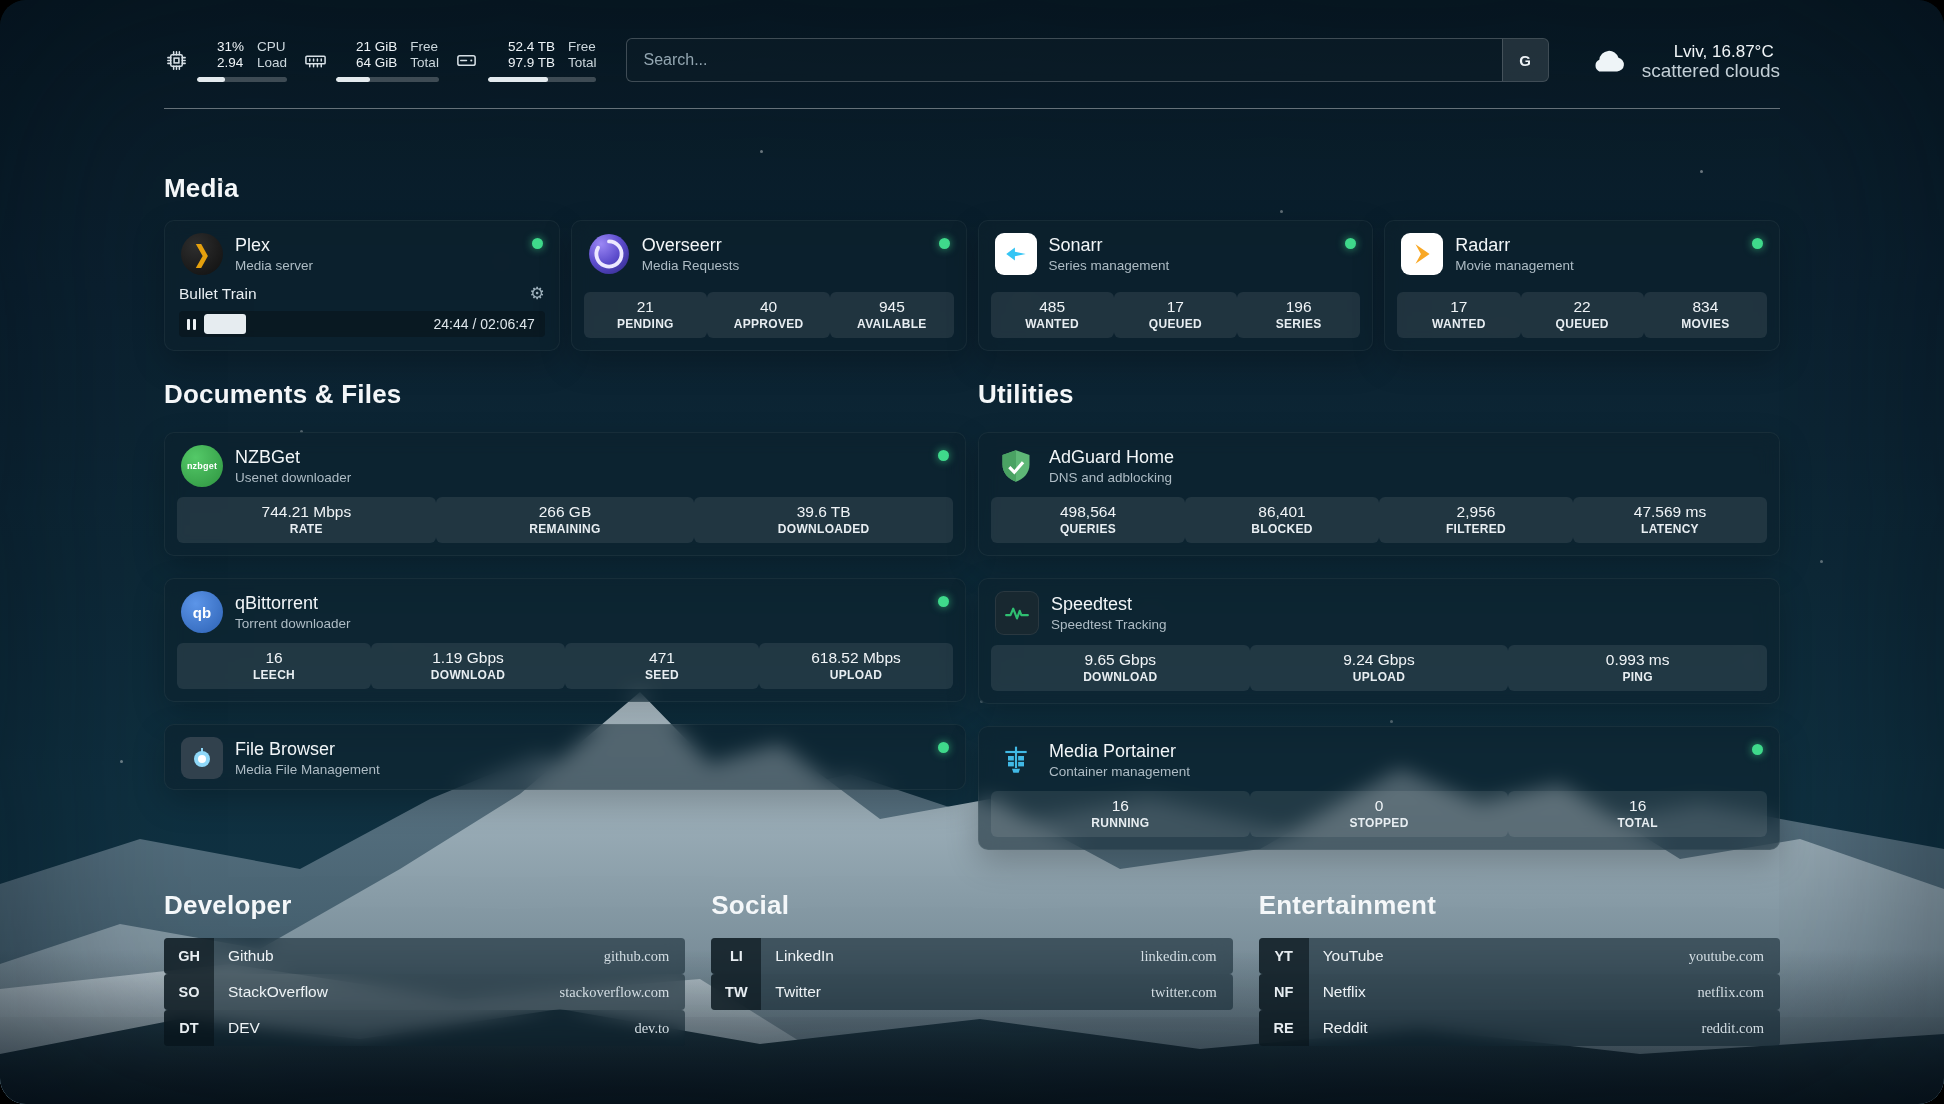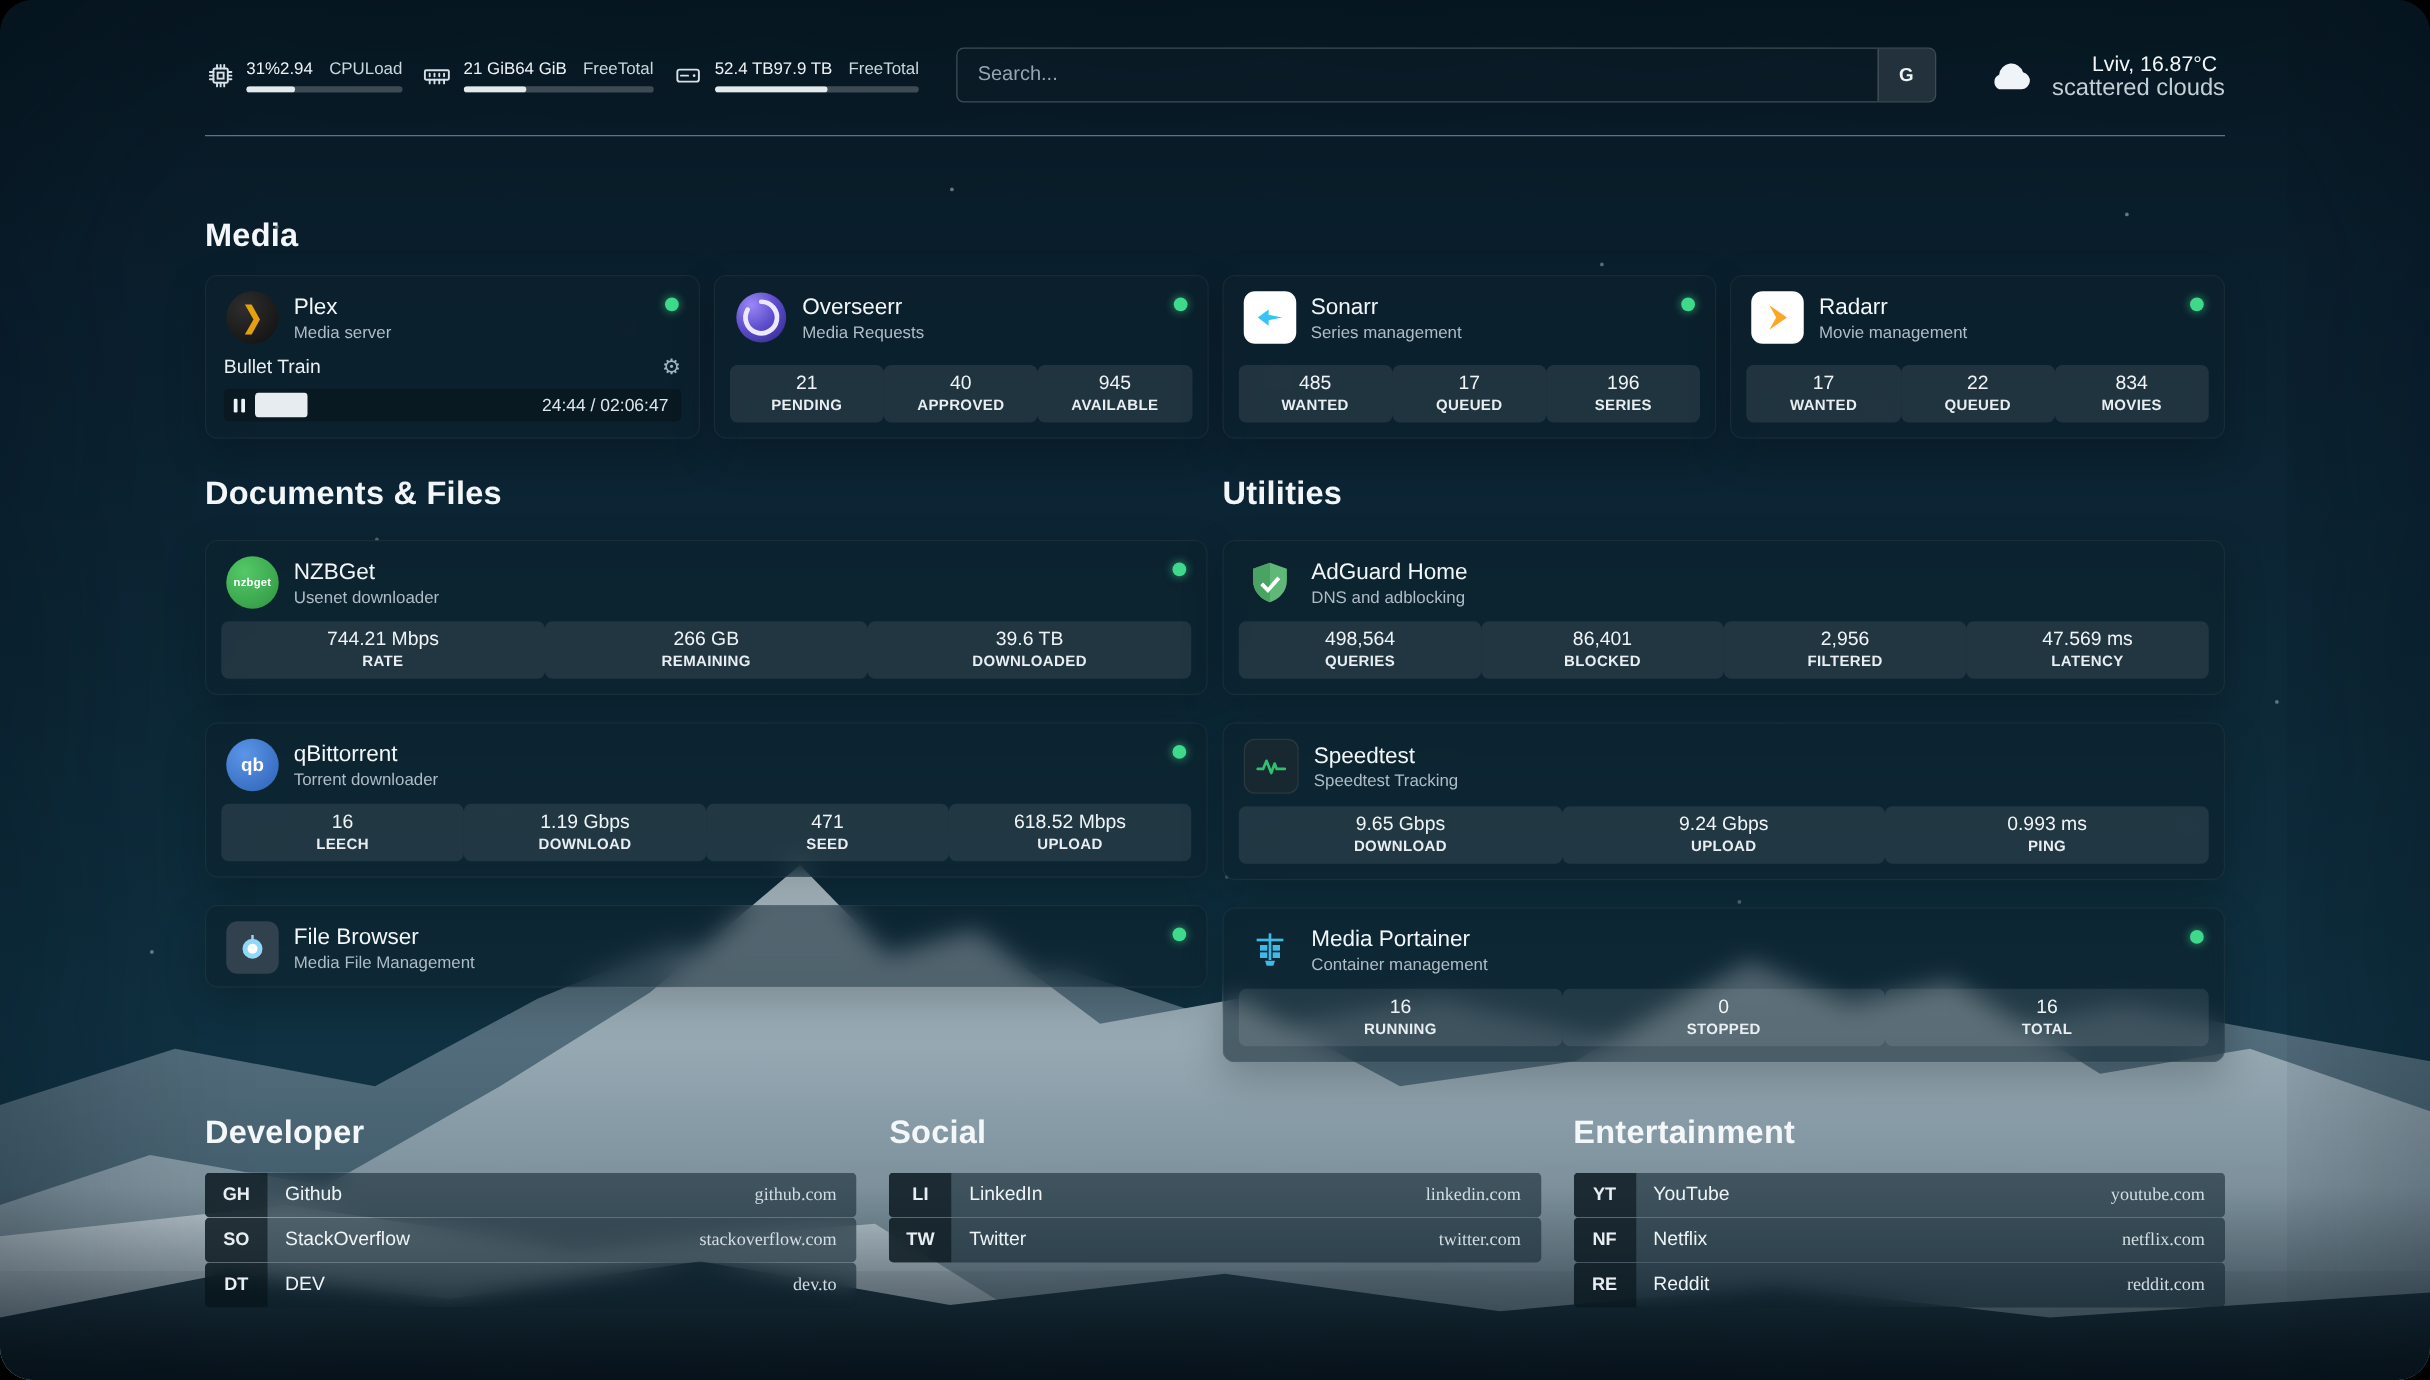--- a/index.html
+++ b/index.html
@@ -21,23 +21,23 @@
     background:linear-gradient(180deg,rgba(0,0,0,0) 86%,rgba(4,13,20,.55) 100%);}
   .ui{position:relative;z-index:3;height:100%;box-sizing:border-box;}
   
   .topbar{display:flex;align-items:center;padding:38px 164px 0;}
   .metrics{display:flex;gap:16px;}
   .metric{display:flex;align-items:center;gap:9px;}
   .hw-icon{width:24px;height:24px;display:flex;align-items:center;justify-content:center;}
   .hw-icon svg{width:23px;height:23px;}
   .metric-body{display:flex;flex-direction:column;gap:6px;}
   .metric-row{display:flex;gap:13px;}
-  .metric-values{display:flex;flex-direction:row;align-items:center;}
+  .metric-values{display:flex;flex-direction:column;align-items:flex-start;margin-left:20px;}
   .metric-values span{font-size:13.5px;line-height:16px;color:#eef3f6;white-space:nowrap;}
-  .metric-labels{display:flex;flex-direction:row;align-items:center;}
+  .metric-labels{display:flex;flex-direction:column;}
   .metric-labels span{font-size:13.5px;line-height:16px;color:#ccd7dd;white-space:nowrap;}
   .metric-bar{height:5px;border-radius:3px;background:rgba(255,255,255,.22);overflow:hidden;}
   .metric-fill{height:100%;background:#e3eaee;border-radius:3px;width:0;}
   .searchwrap{flex:1;display:flex;align-items:stretch;margin:0 38px 0 30px;height:42px;border:1px solid rgba(255,255,255,.22);
     border-radius:6px;background:rgba(12,29,40,.55);overflow:hidden;}
   .search{flex:1;background:transparent;border:none;outline:none;color:#eef3f6;font-size:16px;padding:0 16px;font-family:inherit;}
   .search::placeholder{color:#93a6b1;}
   .search-engine{width:46px;background:rgba(255,255,255,.1);border:none;border-left:1px solid rgba(255,255,255,.16);
     color:#eef3f6;font-size:15px;font-weight:700;cursor:pointer;font-family:inherit;}
   .weather{display:flex;align-items:center;gap:13px;}

